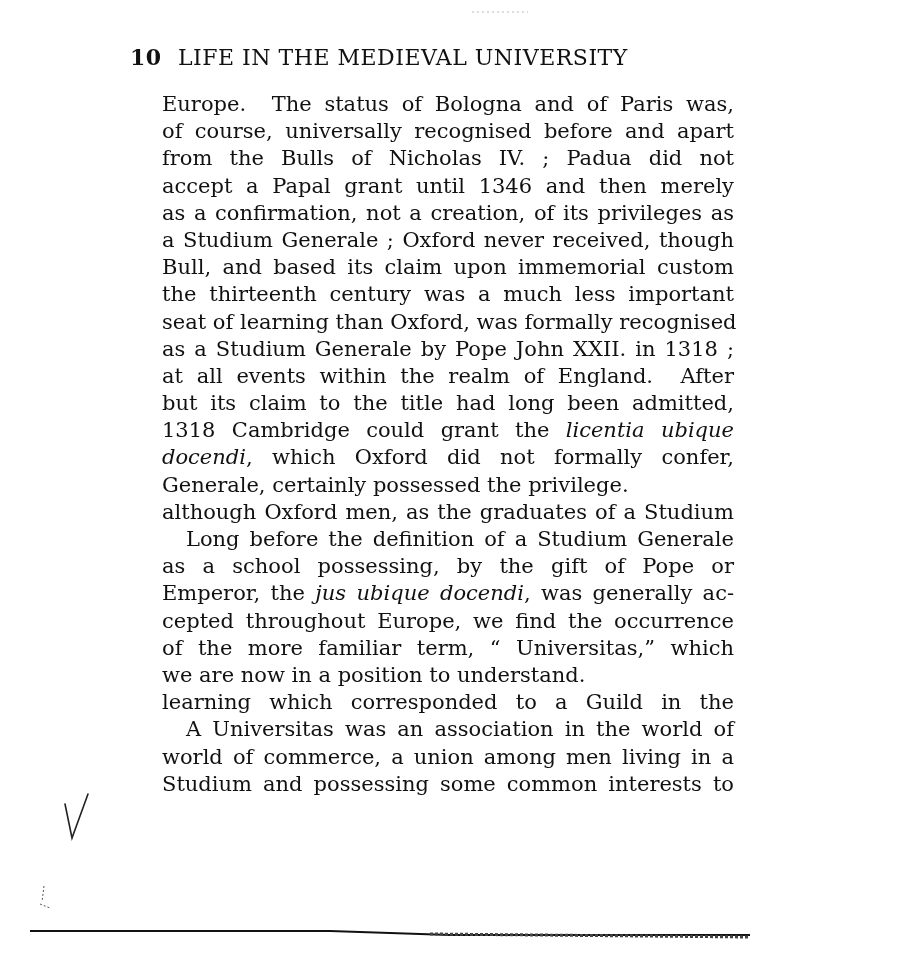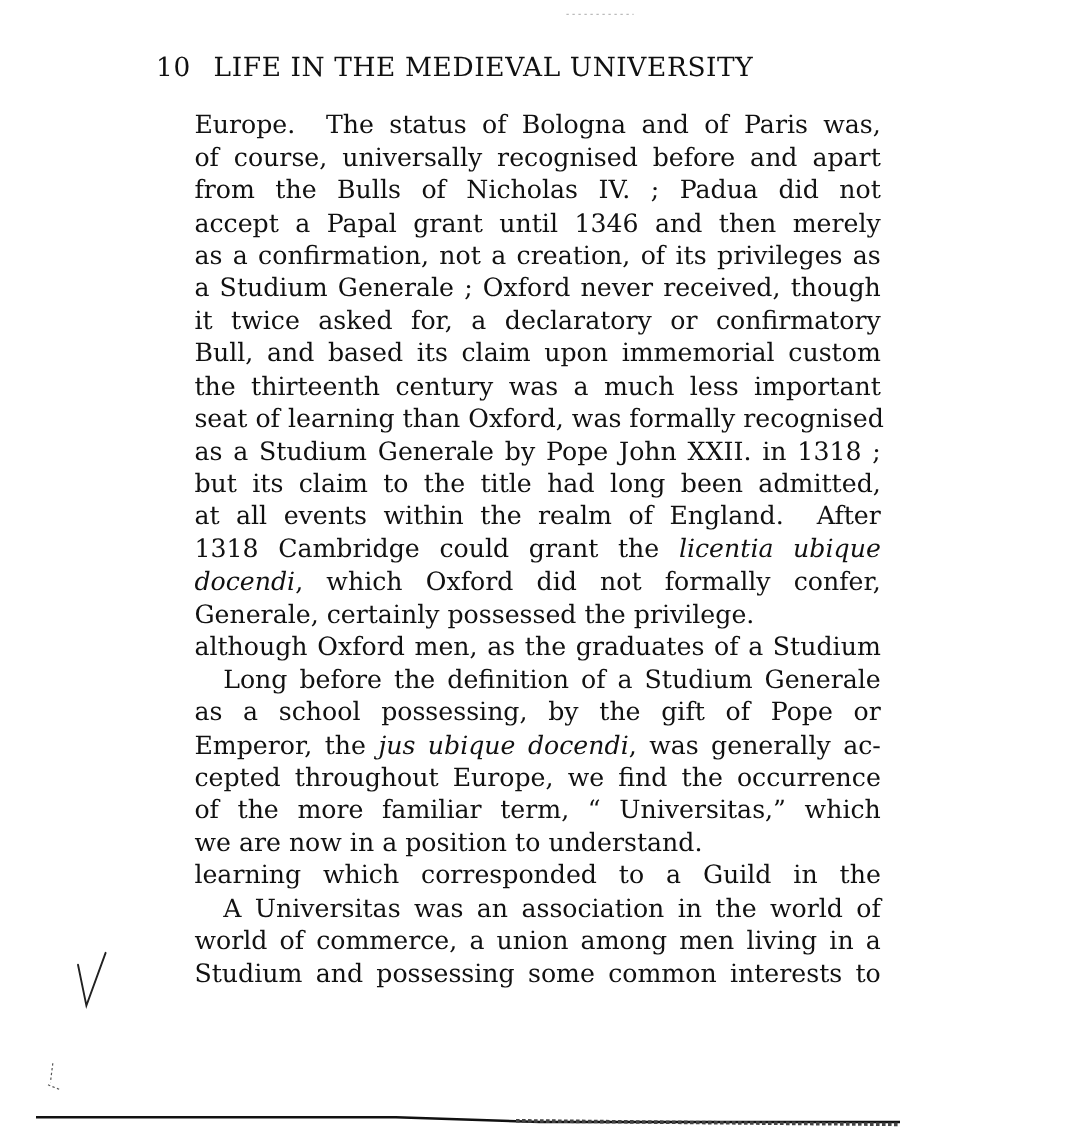--- a/index.html
+++ b/index.html
@@ -1,20 +1,20 @@
 <!DOCTYPE html>
 <html><head>
 <meta charset="utf-8">
 <style>
   html, body { margin:0; padding:0; background:#ffffff; }
   body { width:900px; height:956px; position:relative; overflow:hidden;
          font-family:"DejaVu Serif", "Liberation Serif", serif; color:#111; }
   .header { position:absolute; left:130px; top:44px; width:560px; height:36px;
             font-size:22px; letter-spacing:0.5px; white-space:nowrap; }
-  .header .pno { display:inline-block; width:48px; }
+  .header .pno { display:inline-block; width:48px;font-weight:bold; }
   .text { position:absolute; left:124px; top:91px; width:572px;margin-left:38px; }
   .line { height:27.2px; line-height:27.2px; font-size:21px; text-align:justify;
           text-align-last:justify; white-space:nowrap; overflow:visible; }
   .line span { white-space:pre; }
   .line.last { text-align-last:left; }
   .line.indent { padding-left:24px; }
   .it { font-style:italic; }
   .check { position:absolute; left:62px; top:792px; width:30px; height:50px; }
   .marks { position:absolute; left:36px; top:882px; width:20px; height:28px; }
   .rule { position:absolute; left:30px; top:926px; width:720px; height:14px; }
@@ -33,27 +33,26 @@
   <span class="pno">10</span><span>LIFE IN THE MEDIEVAL UNIVERSITY</span>
 </div>
 
 <div class="text" id="body-text">
     <div class="line"><span>Europe.  The status of Bologna and of Paris was,</span></div>
     <div class="line"><span>of course, universally recognised before and apart</span></div>
     <div class="line"><span>from the Bulls of Nicholas IV. ; Padua did not</span></div>
     <div class="line"><span>accept a Papal grant until 1346 and then merely</span></div>
     <div class="line"><span>as a confirmation, not a creation, of its privileges as</span></div>
     <div class="line"><span>a Studium Generale ; Oxford never received, though</span></div>
-    <div class="line"><span>it twice asked for, a declaratory or confirmatory</span></div>
     <div class="line"><span>Bull, and based its claim upon immemorial custom</span></div>
     <div class="line"><span>the thirteenth century was a much less important</span></div>
     <div class="line"><span>seat of learning than Oxford, was formally recognised</span></div>
     <div class="line"><span>as a Studium Generale by Pope John XXII. in 1318 ;</span></div>
+    <div class="line"><span>at all events within the realm of England.  After</span></div>
     <div class="line"><span>but its claim to the title had long been admitted,</span></div>
-    <div class="line"><span>at all events within the realm of England.  After</span></div>
     <div class="line"><span>1318 Cambridge could grant the </span><span class="it">licentia ubique</span></div>
     <div class="line"><span class="it">docendi</span><span>, which Oxford did not formally confer,</span></div>
     <div class="line last"><span>Generale, certainly possessed the privilege.</span></div>
     <div class="line"><span>although Oxford men, as the graduates of a Studium</span></div>
     <div class="line indent"><span>Long before the definition of a Studium Generale</span></div>
     <div class="line"><span>as a school possessing, by the gift of Pope or</span></div>
     <div class="line"><span>Emperor, the </span><span class="it">jus ubique docendi</span><span>, was generally ac-</span></div>
     <div class="line"><span>cepted throughout Europe, we find the occurrence</span></div>
     <div class="line"><span>of the more familiar term, “ Universitas,” which</span></div>
     <div class="line last"><span>we are now in a position to understand.</span></div>

